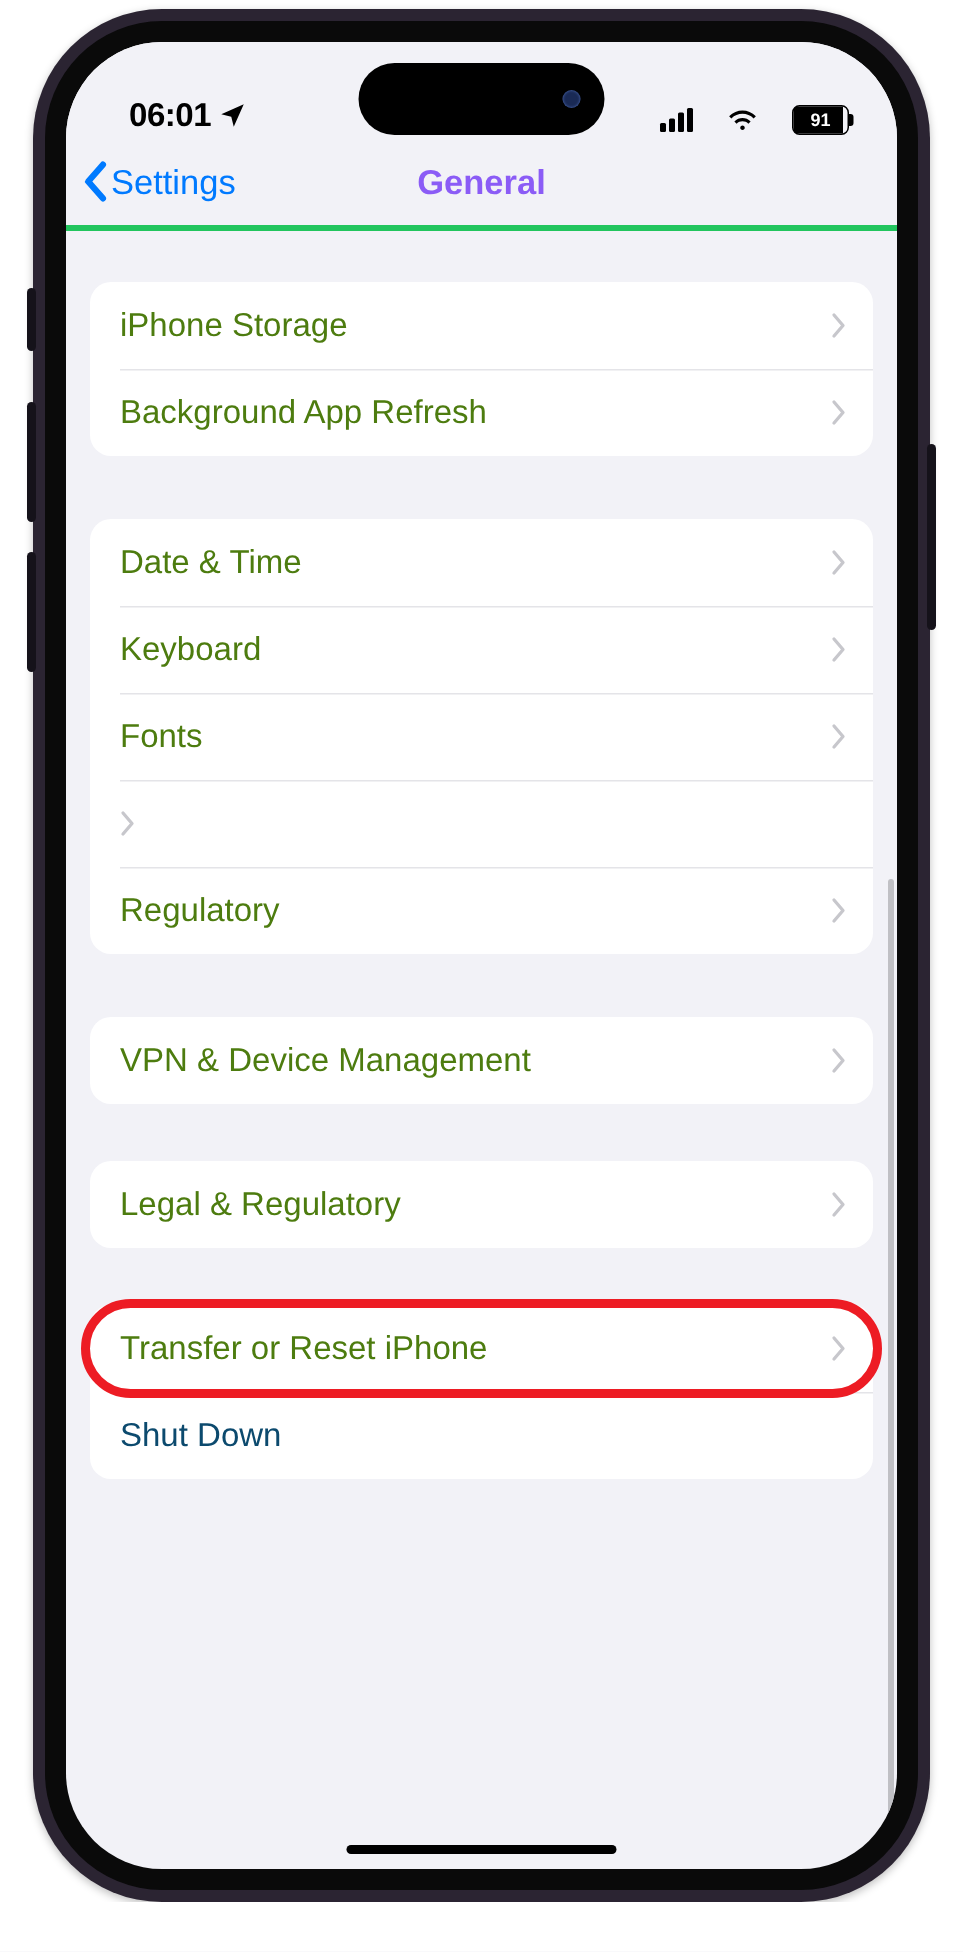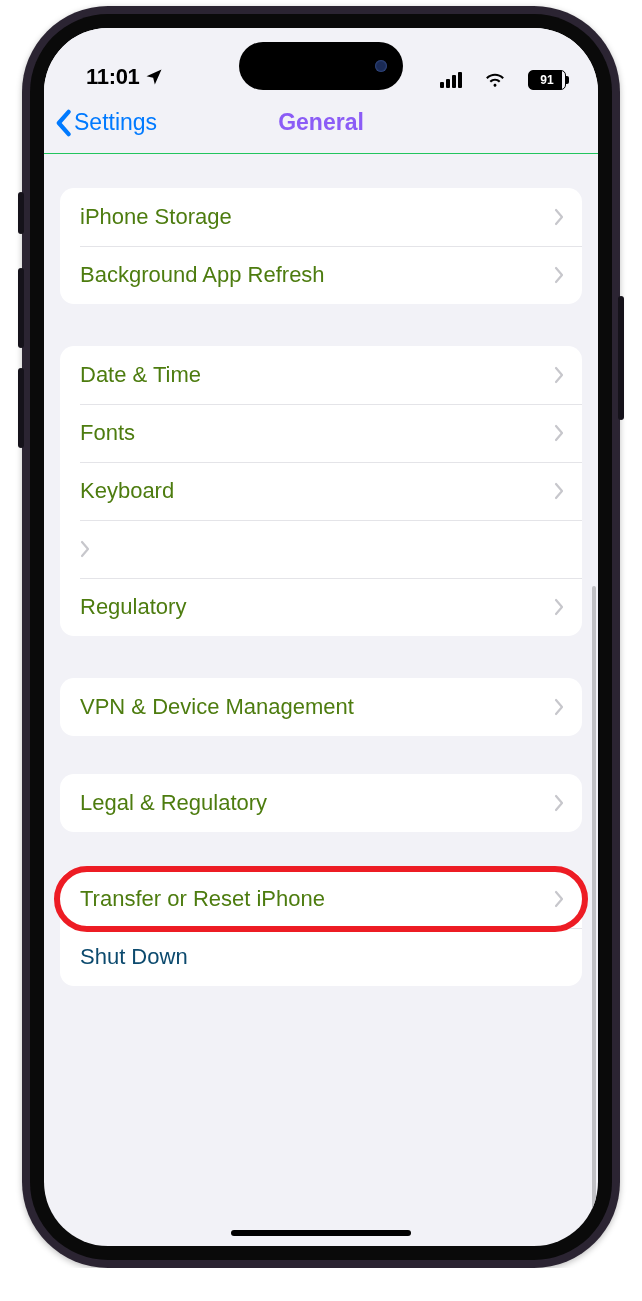--- a/index.html
+++ b/index.html
@@ -107,21 +107,21 @@
   .battery::after{
     content:"";position:absolute;right:-4px;top:50%;transform:translateY(-50%);
     width:3px;height:8px;background:#000;border-radius:0 2px 2px 0;
   }
   
   .nav-bar {
     height: 62px;
     display:flex;
     align-items:center;
     background:#f2f2f7;
-    border-bottom:1px solid #22c55e;
+    border-bottom:4px solid #22c55e;
     position:relative;
     padding: 0 10px;
   }
   .back-btn {
     display:flex; align-items:center; gap:2px;
     color:#007aff; font-size:23px;
   }
   .back-btn svg { width:18px; height:28px; }
   .nav-title {
     position:absolute; left:50%; transform:translateX(-50%);
@@ -197,21 +197,21 @@
 
   <div class="phone-inner">
     <div class="island">
       <div class="island-dot"></div>
     </div>
 
     <div class="screen">
 
       <div class="status-bar">
         <div class="status-left">
-          <span>11:01</span>
+          <span>06:01</span>
           <svg class="loc-icon" viewBox="0 0 24 24">
             <path d="M3 11 L21 3 L13 21 L11 13 Z" fill="#000"></path>
           </svg>
         </div>
         <div class="status-right">
           <div class="cell-bars">
             <span></span>
               <span></span>
               <span></span>
               <span></span>
@@ -259,29 +259,29 @@
         <div class="group">
           <div class="row">
             <span>Date &amp; Time</span>
             <span class="chev">
                 <svg viewBox="0 0 10 18">
                   <polyline points="2,2 8,9 2,16" fill="none" stroke="#c7c7cc" stroke-width="2.2" stroke-linecap="round" stroke-linejoin="round"></polyline>
                 </svg>
               </span>
           </div>
           <div class="row">
+            <span>Keyboard</span>
+            <span class="chev">
+                <svg viewBox="0 0 10 18">
+                  <polyline points="2,2 8,9 2,16" fill="none" stroke="#c7c7cc" stroke-width="2.2" stroke-linecap="round" stroke-linejoin="round"></polyline>
+                </svg>
+              </span>
+          </div>
+          <div class="row">
             <span>Fonts</span>
-            <span class="chev">
-                <svg viewBox="0 0 10 18">
-                  <polyline points="2,2 8,9 2,16" fill="none" stroke="#c7c7cc" stroke-width="2.2" stroke-linecap="round" stroke-linejoin="round"></polyline>
-                </svg>
-              </span>
-          </div>
-          <div class="row">
-            <span>Keyboard</span>
             <span class="chev">
                 <svg viewBox="0 0 10 18">
                   <polyline points="2,2 8,9 2,16" fill="none" stroke="#c7c7cc" stroke-width="2.2" stroke-linecap="round" stroke-linejoin="round"></polyline>
                 </svg>
               </span>
           </div>
           <div class="row">
             <span class="chev">
                 <svg viewBox="0 0 10 18">
                   <polyline points="2,2 8,9 2,16" fill="none" stroke="#c7c7cc" stroke-width="2.2" stroke-linecap="round" stroke-linejoin="round"></polyline>

